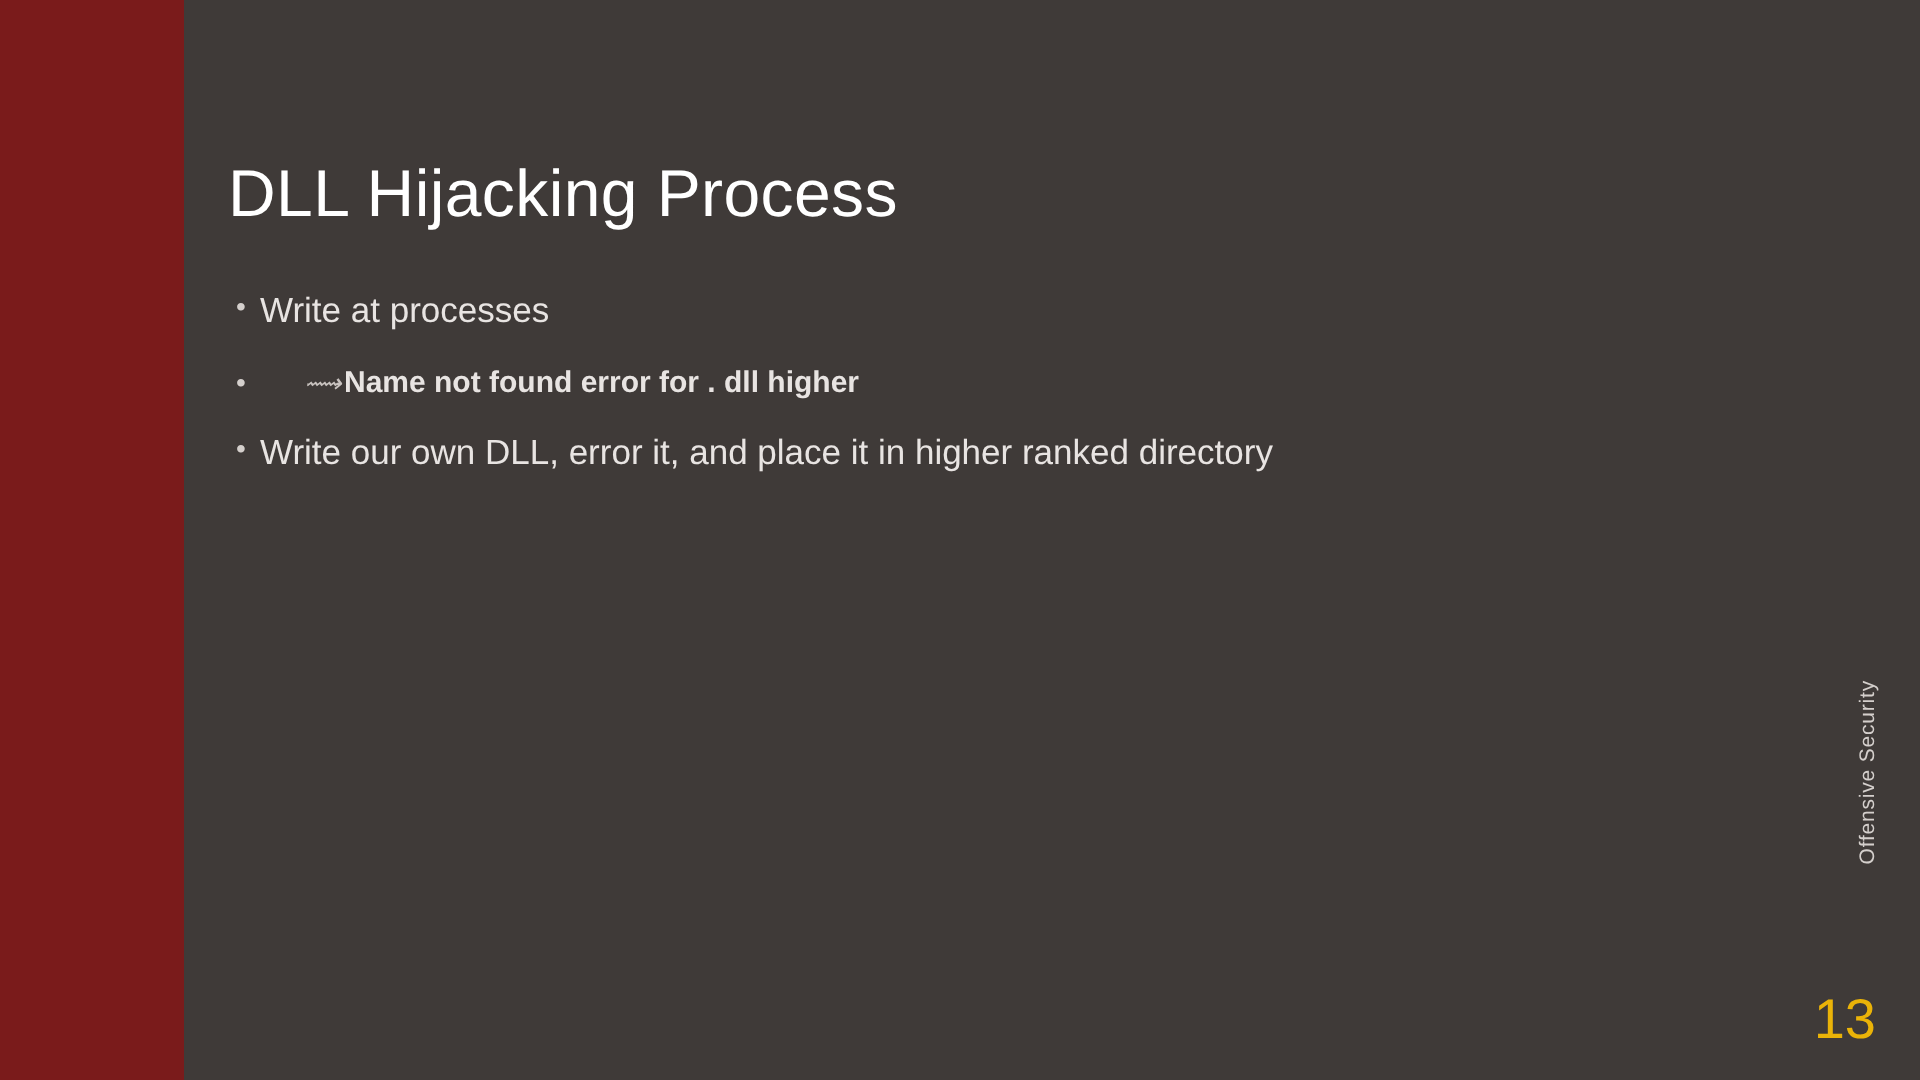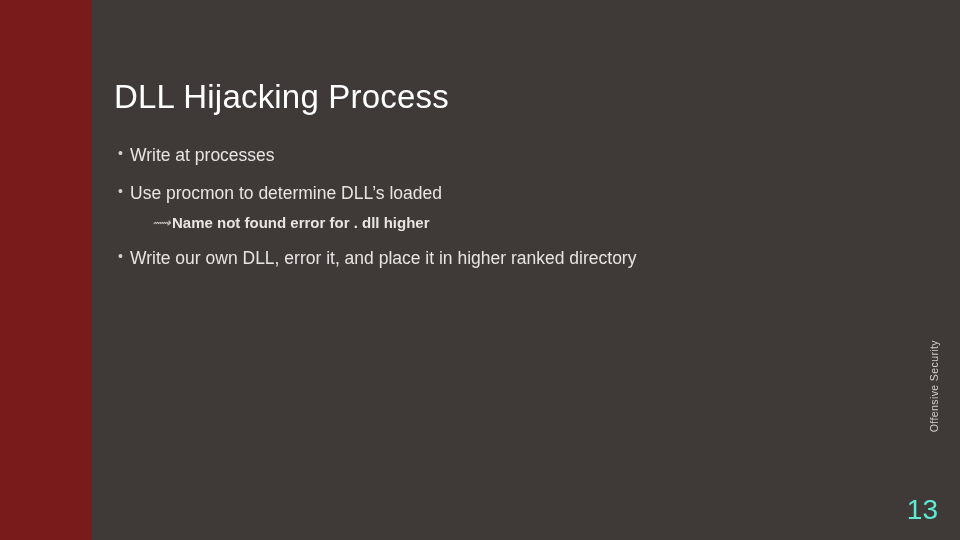--- a/index.html
+++ b/index.html
@@ -84,38 +84,37 @@
     transform-origin: right bottom;
     font-size: 10.5px;
     color: #d4cfcc;
     letter-spacing: 0.4px;
   }
   .page-number {
     position: absolute;
     right: 22px;
     bottom: 14px;
     font-size: 28px;
-    color: #5eead4;
+    color: #eab308;
     font-weight: 400;
   }
 </style>
 </head>
 <body>
 
 <div class="sidebar"></div>
 
 <div class="content">
   <h1 class="title">DLL Hijacking Process</h1>
 
   <ul class="bullets">
     <li>
       <span>Write at processes</span>
     </li>
     <li>
-      <span>Use procmon to determine DLL’s loaded</span>
       <ul class="sub">
         <li>
           <span class="sub-icon">⟿</span>
           <span>Name not found error for . dll higher</span>
         </li>
       </ul>
     </li>
     <li>
       <span>Write our own DLL, error it, and place it in higher ranked directory</span>
     </li>

